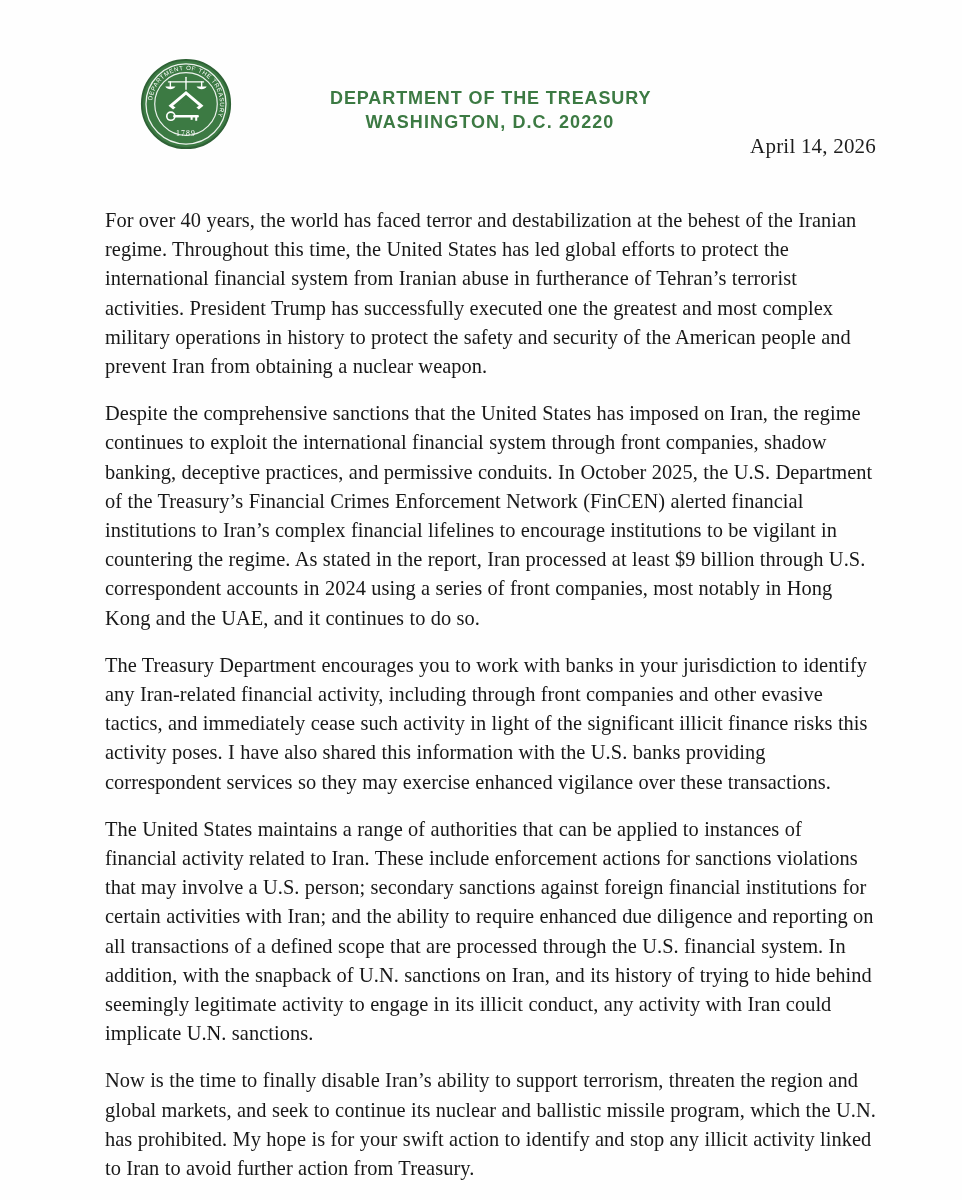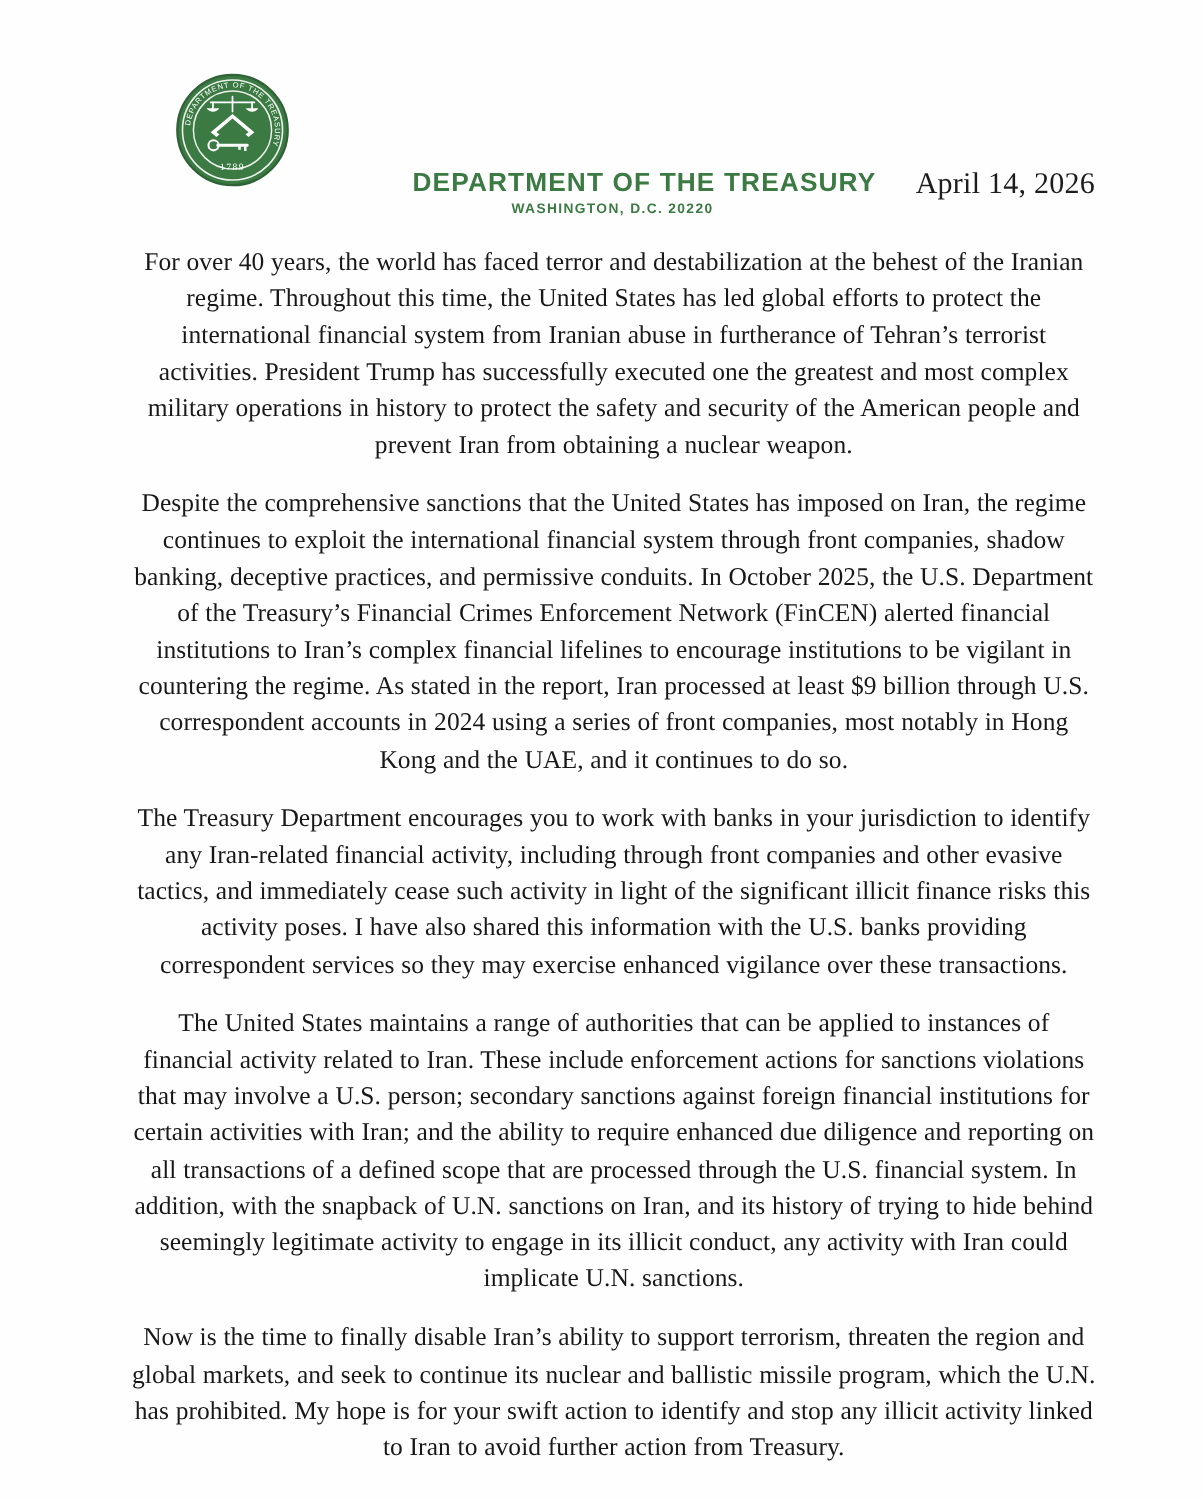--- a/index.html
+++ b/index.html
@@ -41,57 +41,56 @@
   .agency-block {
     position: absolute;
     left: 330px;
     top: 88px;
     width: 320px;
     text-align: center;
     font-family: "Liberation Sans", "DejaVu Sans", sans-serif;
     color: #3c7a43;
   }
   .agency-name {
-    font-size: 21px;
+    font-size: 18px;
     font-weight: bold;
     letter-spacing: 0.9px;
     line-height: 1.2;
     white-space: nowrap;
-    margin-top: 46px;
   }
   .agency-city {
-    font-size: 11px;
+    font-size: 18px;
     font-weight: bold;
     letter-spacing: 1.1px;
     margin-top: 2px;
     white-space: nowrap;
   }
 
   .date-line {
     position: absolute;
     right: 86px;
     top: 134px;
-    font-size: 24px;
+    font-size: 21px;
     letter-spacing: 0.2px;
     color: #1d1d1d;
     white-space: nowrap;
   }
 
   
   .letter-body {
     position: absolute;
     left: 105px;
     top: 196px;
     width: 772px;
   }
   .letter-body p {
-    margin: 0 0 18px 0;
+    margin: 10px 0 18px 0;
     font-size: 20.4px;
     line-height: 29.2px;
-    text-align: center;
+    text-align: left;
     color: #181818;
     letter-spacing: 0.05px;
     word-spacing: 0.2px;
   }
   .letter-body p:last-child { margin-bottom: 0; }
 </style>
 </head>
 <body>
 
 <div class="page">

